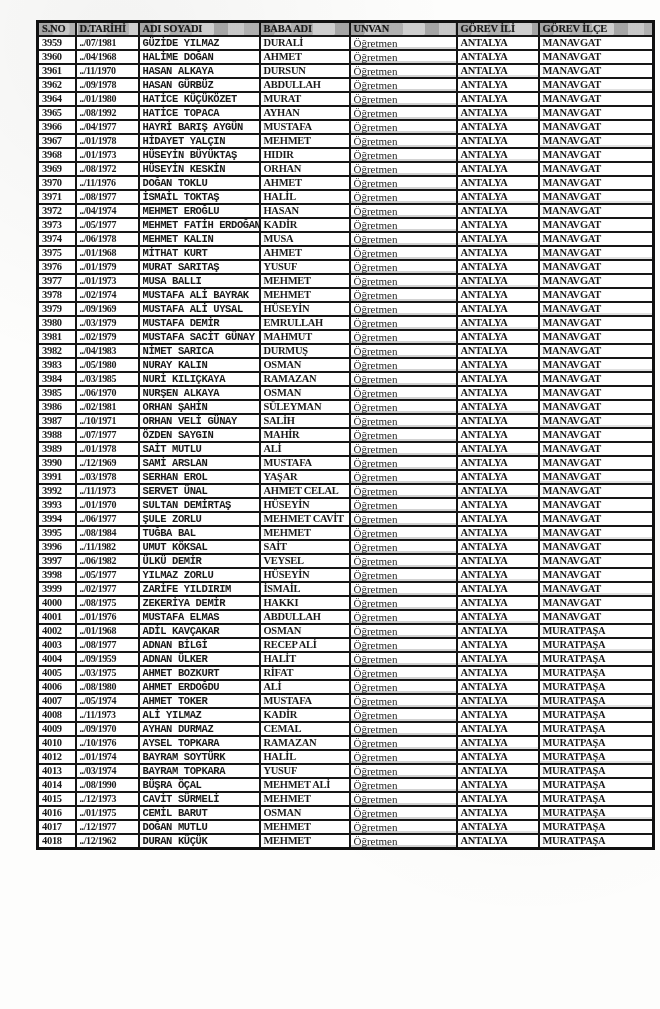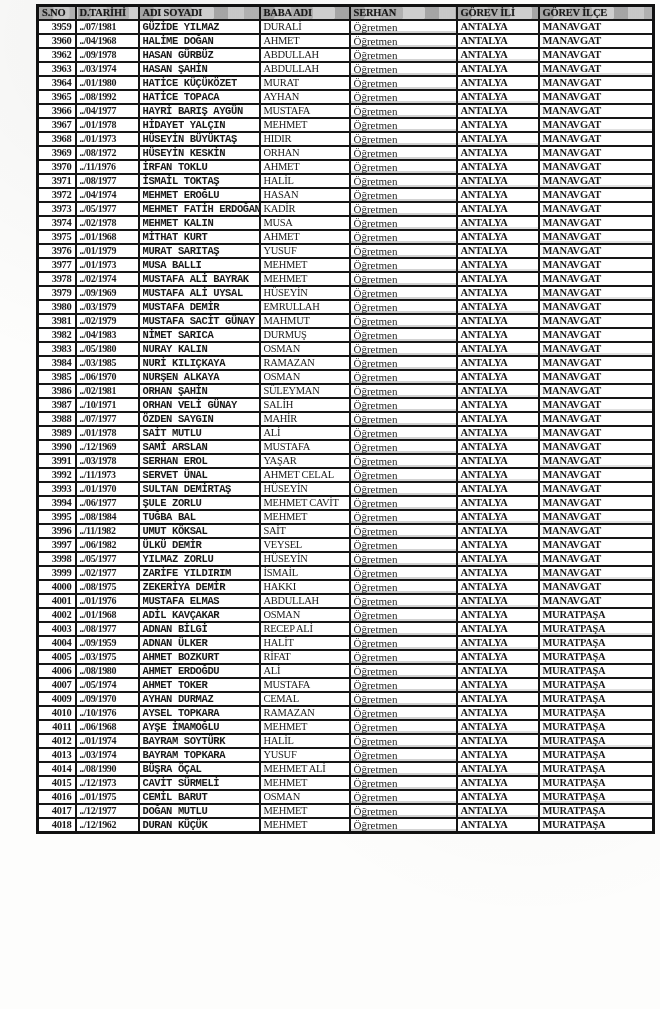--- a/index.html
+++ b/index.html
@@ -11,21 +11,21 @@
     overflow:hidden;
   }
   .page {
     position:absolute; inset:0;
     background:
       radial-gradient(circle at 18% 4%, rgba(0,0,0,.04), transparent 30%),
       radial-gradient(circle at 80% 60%, rgba(0,0,0,.03), transparent 40%),
       #fdfdfc;
   }
   table.roster {
-    position:absolute; left:36px; top:4px; width:616px;
+    position:absolute; left:36px; top:20px; width:616px;
     border-collapse:collapse; table-layout:fixed;
     background:#fff;
     border:3px solid #111;
   }
   col.w0{width:38px} col.w1{width:63px} col.w2{width:121px}
   col.w3{width:90px} col.w4{width:107px} col.w5{width:82px} col.w6{width:115px}
   th, td {
     border:2px solid #161616;
     overflow:hidden; white-space:nowrap;
     color:#1a1a1a;
@@ -36,24 +36,24 @@
     background:
       repeating-linear-gradient(93deg,
         rgba(130,130,130,.55) 0 14px,
         rgba(190,190,190,.45) 14px 30px,
         rgba(150,150,150,.55) 30px 52px,
         rgba(205,205,205,.40) 52px 74px);
     background-color:#cfcfcf;
     text-shadow:0 0 1px rgba(0,0,0,.4);
   }
   tbody td { height:13.35px; padding:0 3px; }
-  td.c0 { text-align:right; font-size:10.5px; font-weight:bold; letter-spacing:-0.3px; }
+  td.c0 { text-align:left; font-size:10.5px; font-weight:bold; letter-spacing:-0.3px; }
   td.c1 { font-size:10px; font-weight:bold; letter-spacing:-0.4px;margin-left:19px; }
   td.c2 { font-size:10.5px; font-weight:bold; letter-spacing:-0.4px;font-family:Liberation Mono, monospace; }
-  td.c3 { font-size:10.5px; font-weight:normal; letter-spacing:-0.3px; }
+  td.c3 { font-size:10.5px; font-weight:bold; letter-spacing:-0.3px; }
   td.c4 { font-size:11px; font-weight:normal;
           box-shadow:inset 0 -3px 0 -1px rgba(110,110,110,.30);margin-left:46px; }
   td.c5, td.c6 { font-size:10.5px; font-weight:bold; letter-spacing:-0.3px; }
   
   tbody tr:nth-child(3n) td.c5,
   tbody tr:nth-child(4n) td.c6 { box-shadow:inset 0 -3px 0 -1px rgba(120,120,120,.22); }
 </style>
 </head>
 <body>
 
@@ -67,21 +67,21 @@
       <col class="w4">
         <col class="w5">
         <col class="w6">
     </colgroup>
     <thead>
       <tr>
         <th>S.NO</th>
         <th>D.TARİHİ</th>
         <th>ADI SOYADI</th>
         <th>BABA ADI</th>
-        <th>SERHAN</th>
+        <th>UNVAN</th>
         <th>GÖREV İLİ</th>
         <th>GÖREV İLÇE</th>
       </tr>
     </thead>
     <tbody>
         <tr>
           <td class="c0">3959</td>
           <td class="c1">../07/1981</td>
           <td class="c2">GÜZİDE YILMAZ</td>
           <td class="c3">DURALİ</td>
@@ -92,38 +92,38 @@
         <tr>
           <td class="c0">3960</td>
           <td class="c1">../04/1968</td>
           <td class="c2">HALİME DOĞAN</td>
           <td class="c3">AHMET</td>
           <td class="c4">Öğretmen</td>
           <td class="c5">ANTALYA</td>
           <td class="c6">MANAVGAT</td>
         </tr>
         <tr>
+          <td class="c0">3961</td>
+          <td class="c1">../11/1970</td>
+          <td class="c2">HASAN ALKAYA</td>
+          <td class="c3">DURSUN</td>
+          <td class="c4">Öğretmen</td>
+          <td class="c5">ANTALYA</td>
+          <td class="c6">MANAVGAT</td>
+        </tr>
+        <tr>
           <td class="c0">3962</td>
           <td class="c1">../09/1978</td>
           <td class="c2">HASAN GÜRBÜZ</td>
           <td class="c3">ABDULLAH</td>
           <td class="c4">Öğretmen</td>
           <td class="c5">ANTALYA</td>
           <td class="c6">MANAVGAT</td>
         </tr>
         <tr>
-          <td class="c0">3963</td>
-          <td class="c1">../03/1974</td>
-          <td class="c2">HASAN ŞAHİN</td>
-          <td class="c3">ABDULLAH</td>
-          <td class="c4">Öğretmen</td>
-          <td class="c5">ANTALYA</td>
-          <td class="c6">MANAVGAT</td>
-        </tr>
-        <tr>
           <td class="c0">3964</td>
           <td class="c1">../01/1980</td>
           <td class="c2">HATİCE KÜÇÜKÖZET</td>
           <td class="c3">MURAT</td>
           <td class="c4">Öğretmen</td>
           <td class="c5">ANTALYA</td>
           <td class="c6">MANAVGAT</td>
         </tr>
         <tr>
           <td class="c0">3965</td>
@@ -166,21 +166,21 @@
           <td class="c1">../08/1972</td>
           <td class="c2">HÜSEYİN KESKİN</td>
           <td class="c3">ORHAN</td>
           <td class="c4">Öğretmen</td>
           <td class="c5">ANTALYA</td>
           <td class="c6">MANAVGAT</td>
         </tr>
         <tr>
           <td class="c0">3970</td>
           <td class="c1">../11/1976</td>
-          <td class="c2">İRFAN TOKLU</td>
+          <td class="c2">DOĞAN TOKLU</td>
           <td class="c3">AHMET</td>
           <td class="c4">Öğretmen</td>
           <td class="c5">ANTALYA</td>
           <td class="c6">MANAVGAT</td>
         </tr>
         <tr>
           <td class="c0">3971</td>
           <td class="c1">../08/1977</td>
           <td class="c2">İSMAİL TOKTAŞ</td>
           <td class="c3">HALİL</td>
@@ -201,21 +201,21 @@
           <td class="c0">3973</td>
           <td class="c1">../05/1977</td>
           <td class="c2">MEHMET FATİH ERDOĞAN</td>
           <td class="c3">KADİR</td>
           <td class="c4">Öğretmen</td>
           <td class="c5">ANTALYA</td>
           <td class="c6">MANAVGAT</td>
         </tr>
         <tr>
           <td class="c0">3974</td>
-          <td class="c1">../02/1978</td>
+          <td class="c1">../06/1978</td>
           <td class="c2">MEHMET KALIN</td>
           <td class="c3">MUSA</td>
           <td class="c4">Öğretmen</td>
           <td class="c5">ANTALYA</td>
           <td class="c6">MANAVGAT</td>
         </tr>
         <tr>
           <td class="c0">3975</td>
           <td class="c1">../01/1968</td>
           <td class="c2">MİTHAT KURT</td>
@@ -506,42 +506,42 @@
         <tr>
           <td class="c0">4007</td>
           <td class="c1">../05/1974</td>
           <td class="c2">AHMET TOKER</td>
           <td class="c3">MUSTAFA</td>
           <td class="c4">Öğretmen</td>
           <td class="c5">ANTALYA</td>
           <td class="c6">MURATPAŞA</td>
         </tr>
         <tr>
+          <td class="c0">4008</td>
+          <td class="c1">../11/1973</td>
+          <td class="c2">ALİ YILMAZ</td>
+          <td class="c3">KADİR</td>
+          <td class="c4">Öğretmen</td>
+          <td class="c5">ANTALYA</td>
+          <td class="c6">MURATPAŞA</td>
+        </tr>
+        <tr>
           <td class="c0">4009</td>
           <td class="c1">../09/1970</td>
           <td class="c2">AYHAN DURMAZ</td>
           <td class="c3">CEMAL</td>
           <td class="c4">Öğretmen</td>
           <td class="c5">ANTALYA</td>
           <td class="c6">MURATPAŞA</td>
         </tr>
         <tr>
           <td class="c0">4010</td>
           <td class="c1">../10/1976</td>
           <td class="c2">AYSEL TOPKARA</td>
           <td class="c3">RAMAZAN</td>
-          <td class="c4">Öğretmen</td>
-          <td class="c5">ANTALYA</td>
-          <td class="c6">MURATPAŞA</td>
-        </tr>
-        <tr>
-          <td class="c0">4011</td>
-          <td class="c1">../06/1968</td>
-          <td class="c2">AYŞE İMAMOĞLU</td>
-          <td class="c3">MEHMET</td>
           <td class="c4">Öğretmen</td>
           <td class="c5">ANTALYA</td>
           <td class="c6">MURATPAŞA</td>
         </tr>
         <tr>
           <td class="c0">4012</td>
           <td class="c1">../01/1974</td>
           <td class="c2">BAYRAM SOYTÜRK</td>
           <td class="c3">HALİL</td>
           <td class="c4">Öğretmen</td>

